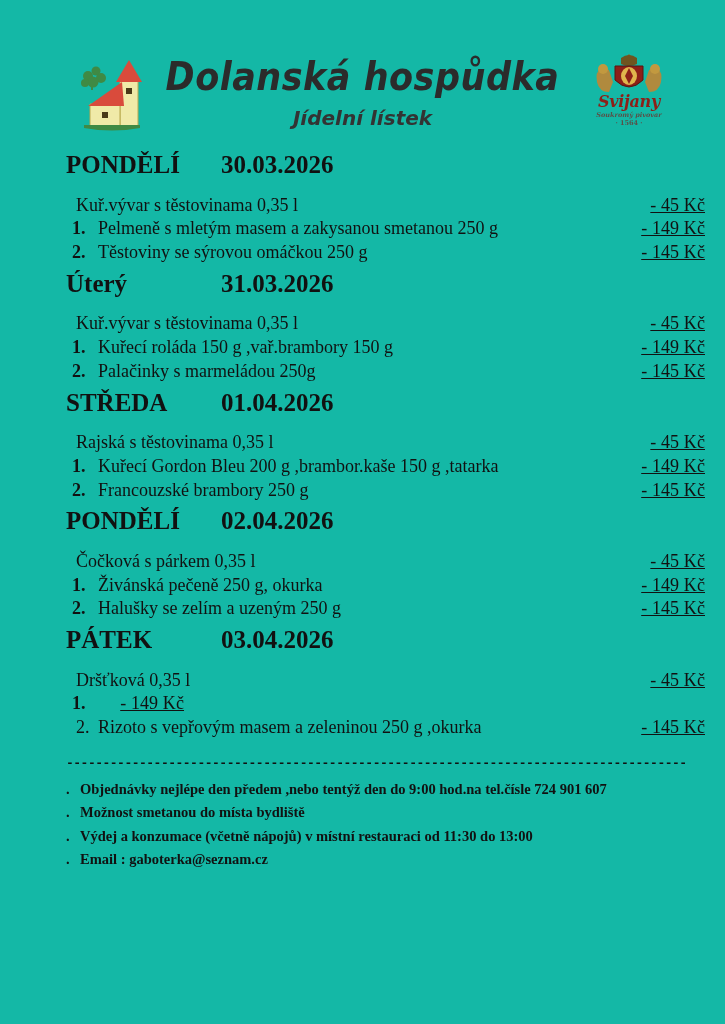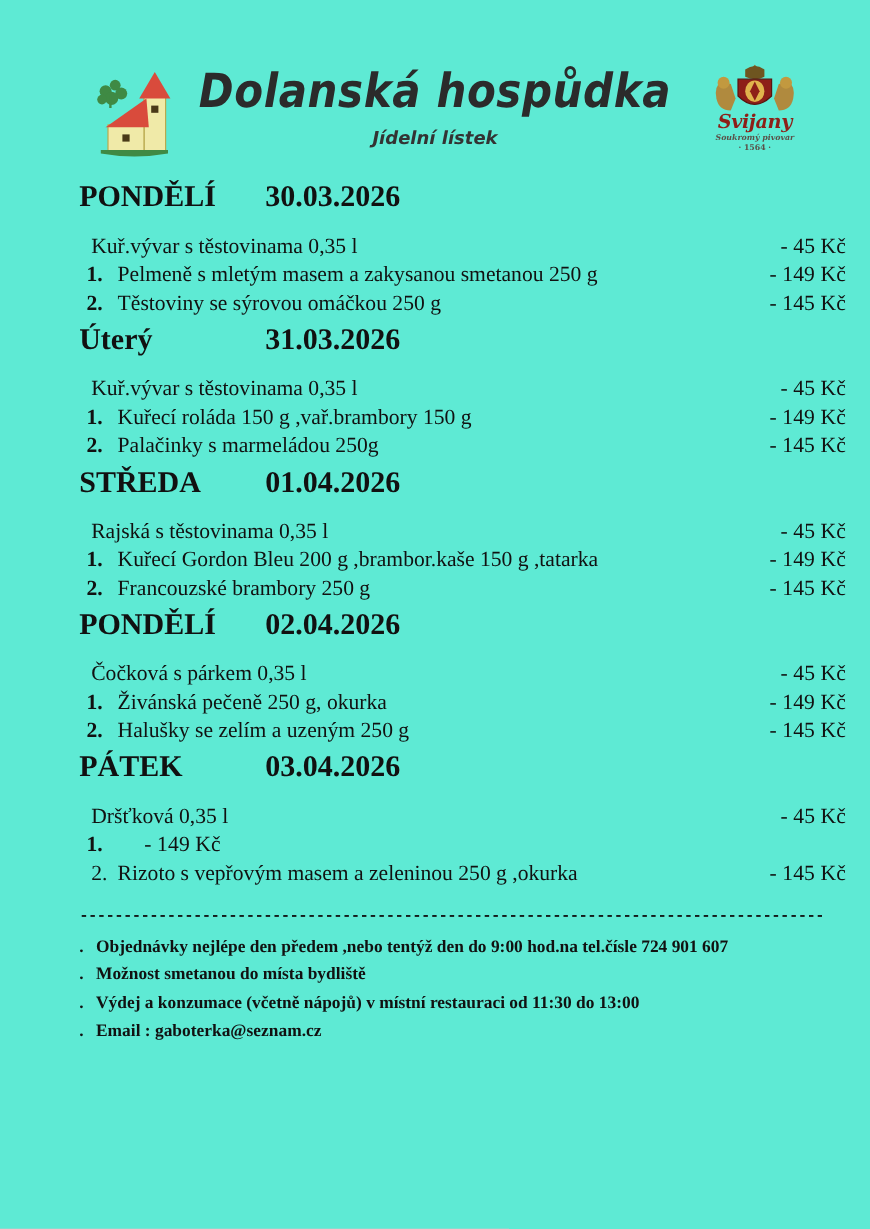--- a/index.html
+++ b/index.html
@@ -7,21 +7,21 @@
     padding: 0;
     background: #c9c9c9;
   }
   body {
     font-family: "Liberation Serif", serif;
   }
   .page {
     position: relative;
     width: 725px;
     height: 1024px;
-    background: #5eead4;
+    background: #14b8a6;
     overflow: hidden;
     box-sizing: border-box;
   }
 
   
   .header {
     position: relative;
     height: 150px;
   }
 
@@ -47,21 +47,21 @@
     font-style: italic;
     letter-spacing: 0.5px;
     color: #2b2b2b;
     line-height: 1;
     transform: scaleY(1.12);
     transform-origin: center top;
   }
   .brand-sub {
     margin-top: 15px;
     font-family: "DejaVu Sans", sans-serif;
-    font-size: 15px;
+    font-size: 20px;
     font-weight: bold;
     font-style: italic;
     color: #333333;
     line-height: 1;
   }
 
   .logo-brewery {
     position: absolute;
     right: 42px;
     top: 52px;
@@ -150,20 +150,21 @@
   }
   .row-desc {
     flex: 1 1 auto;
     overflow: hidden;
   }
   .row-price {
     flex: none;
     width: 86px;
     text-align: right;
     letter-spacing: 0.1px;
+    text-decoration: underline;
   }
   .row.soup .row-desc {
     padding-left: 4px;
   }
 
   
   .footer {
     margin-top: 22px;
     padding: 0 40px 0 66px;
   }

